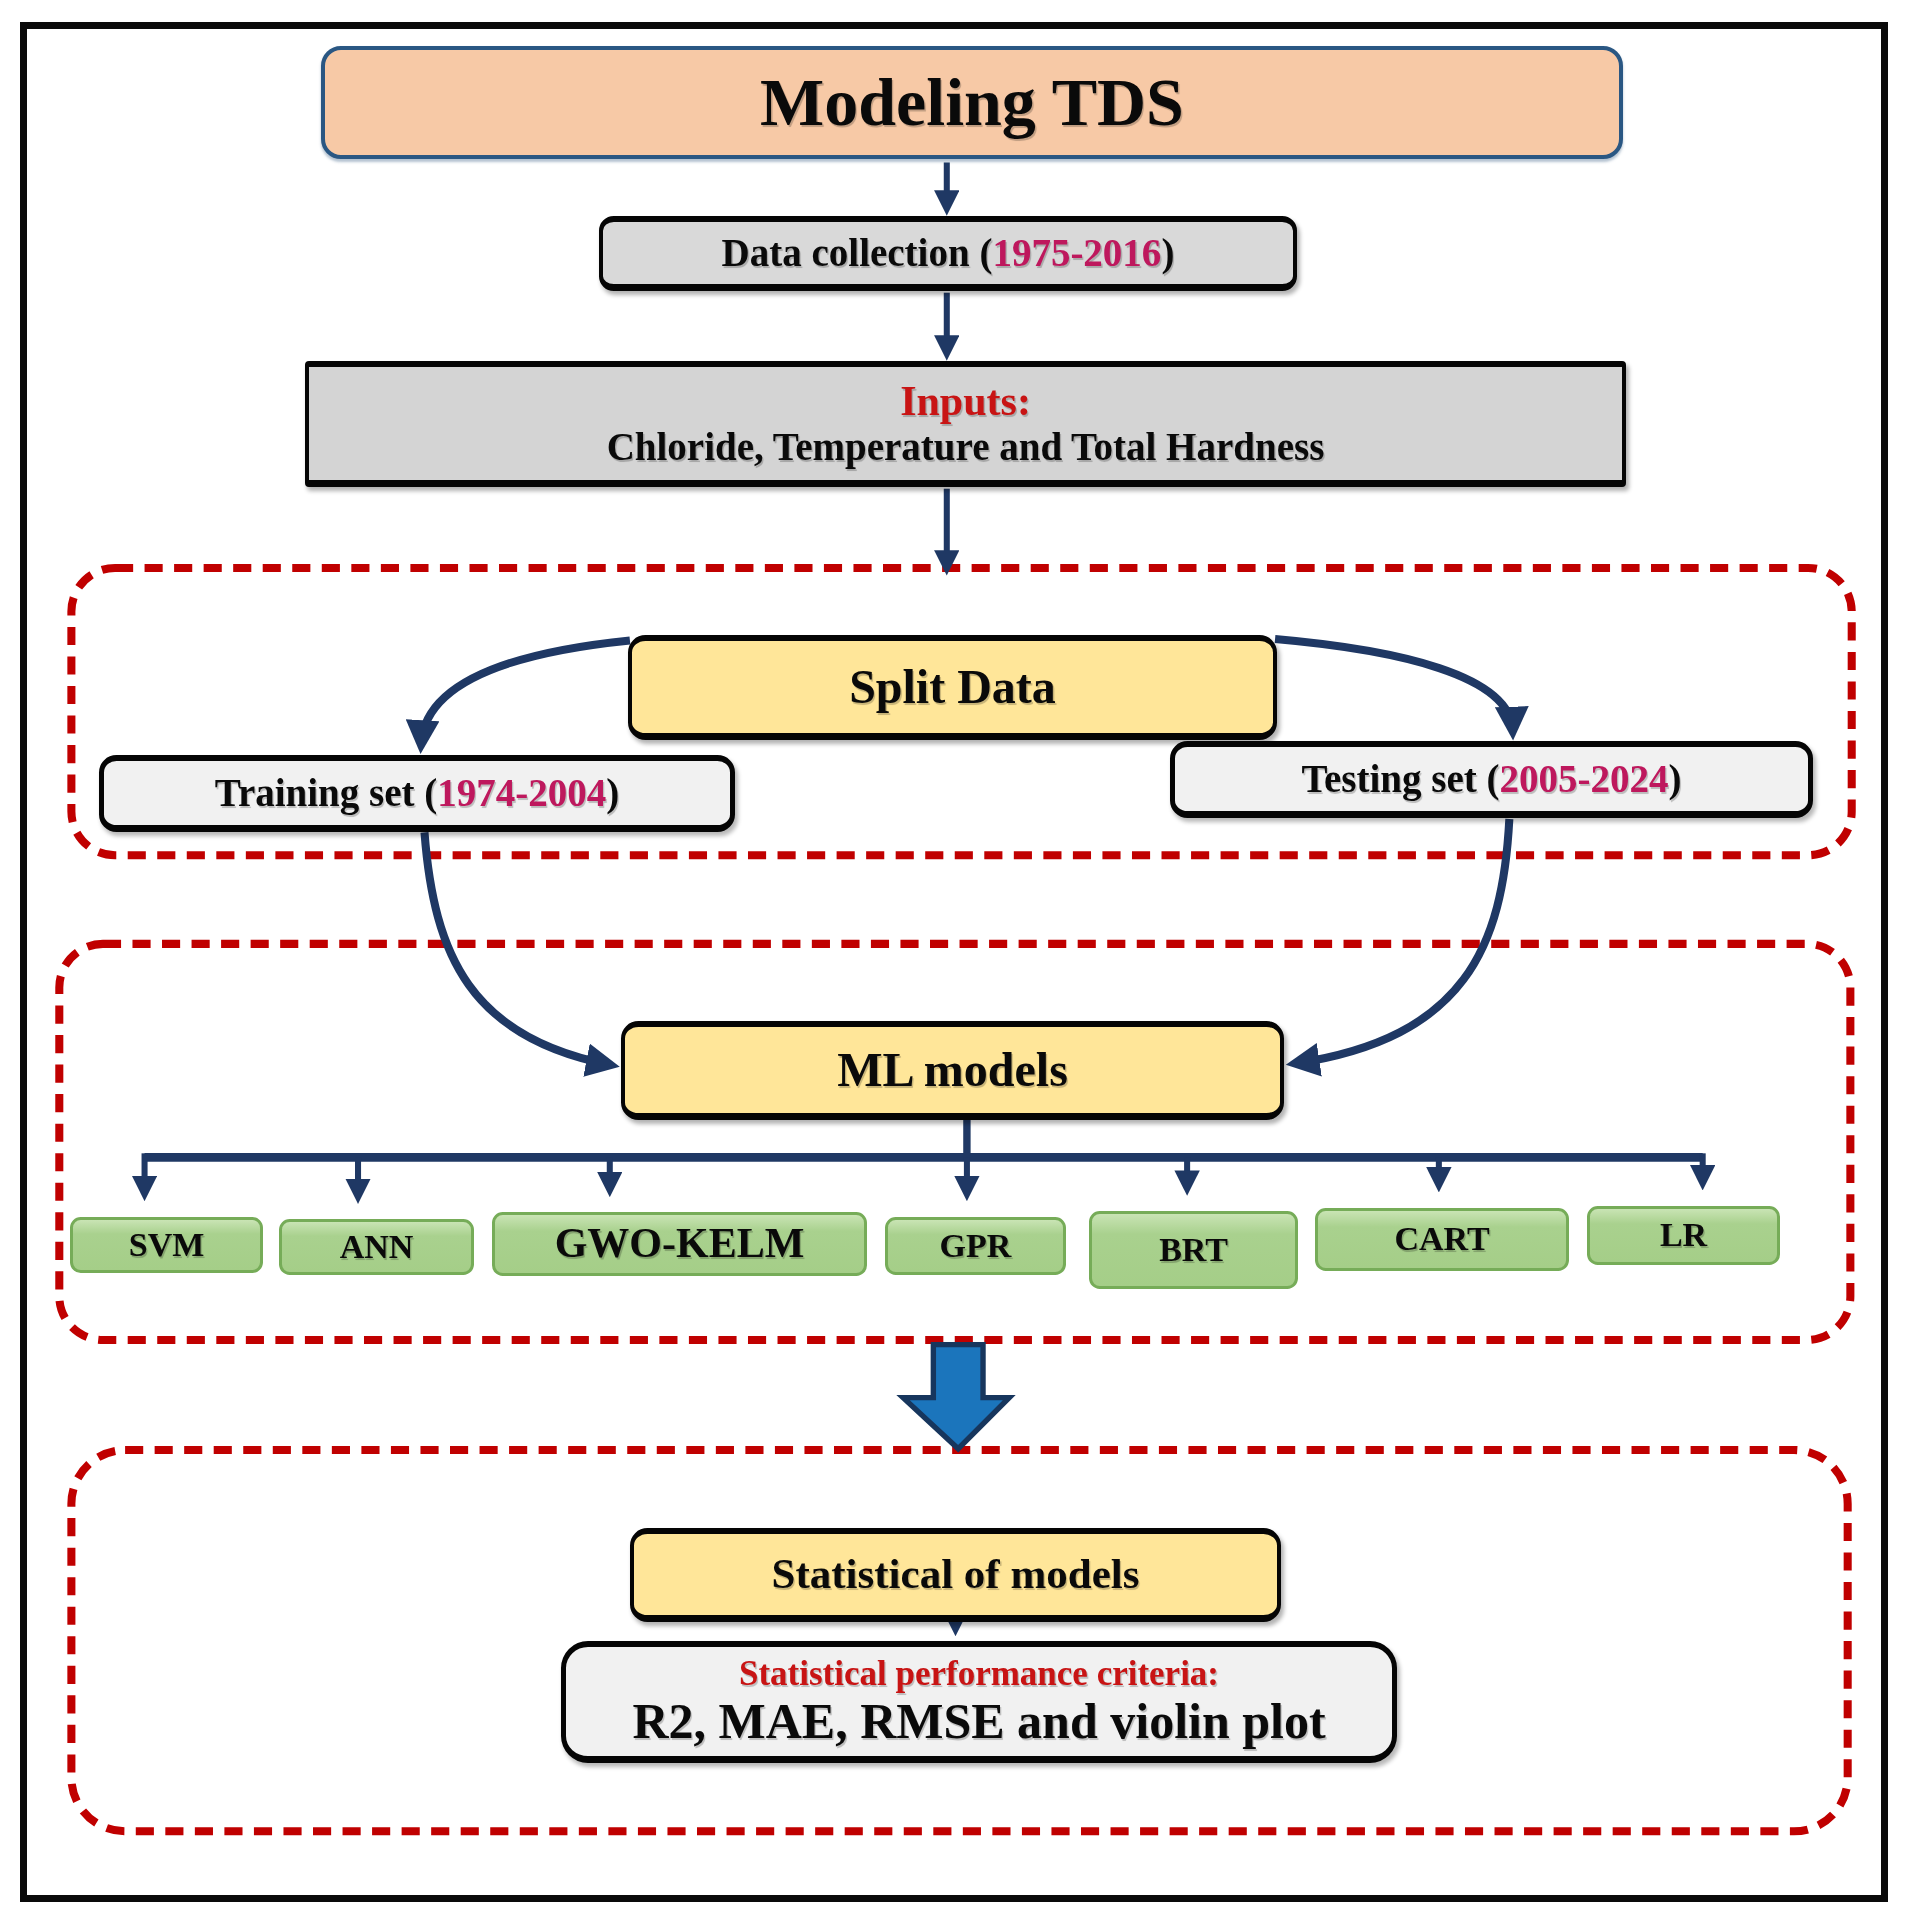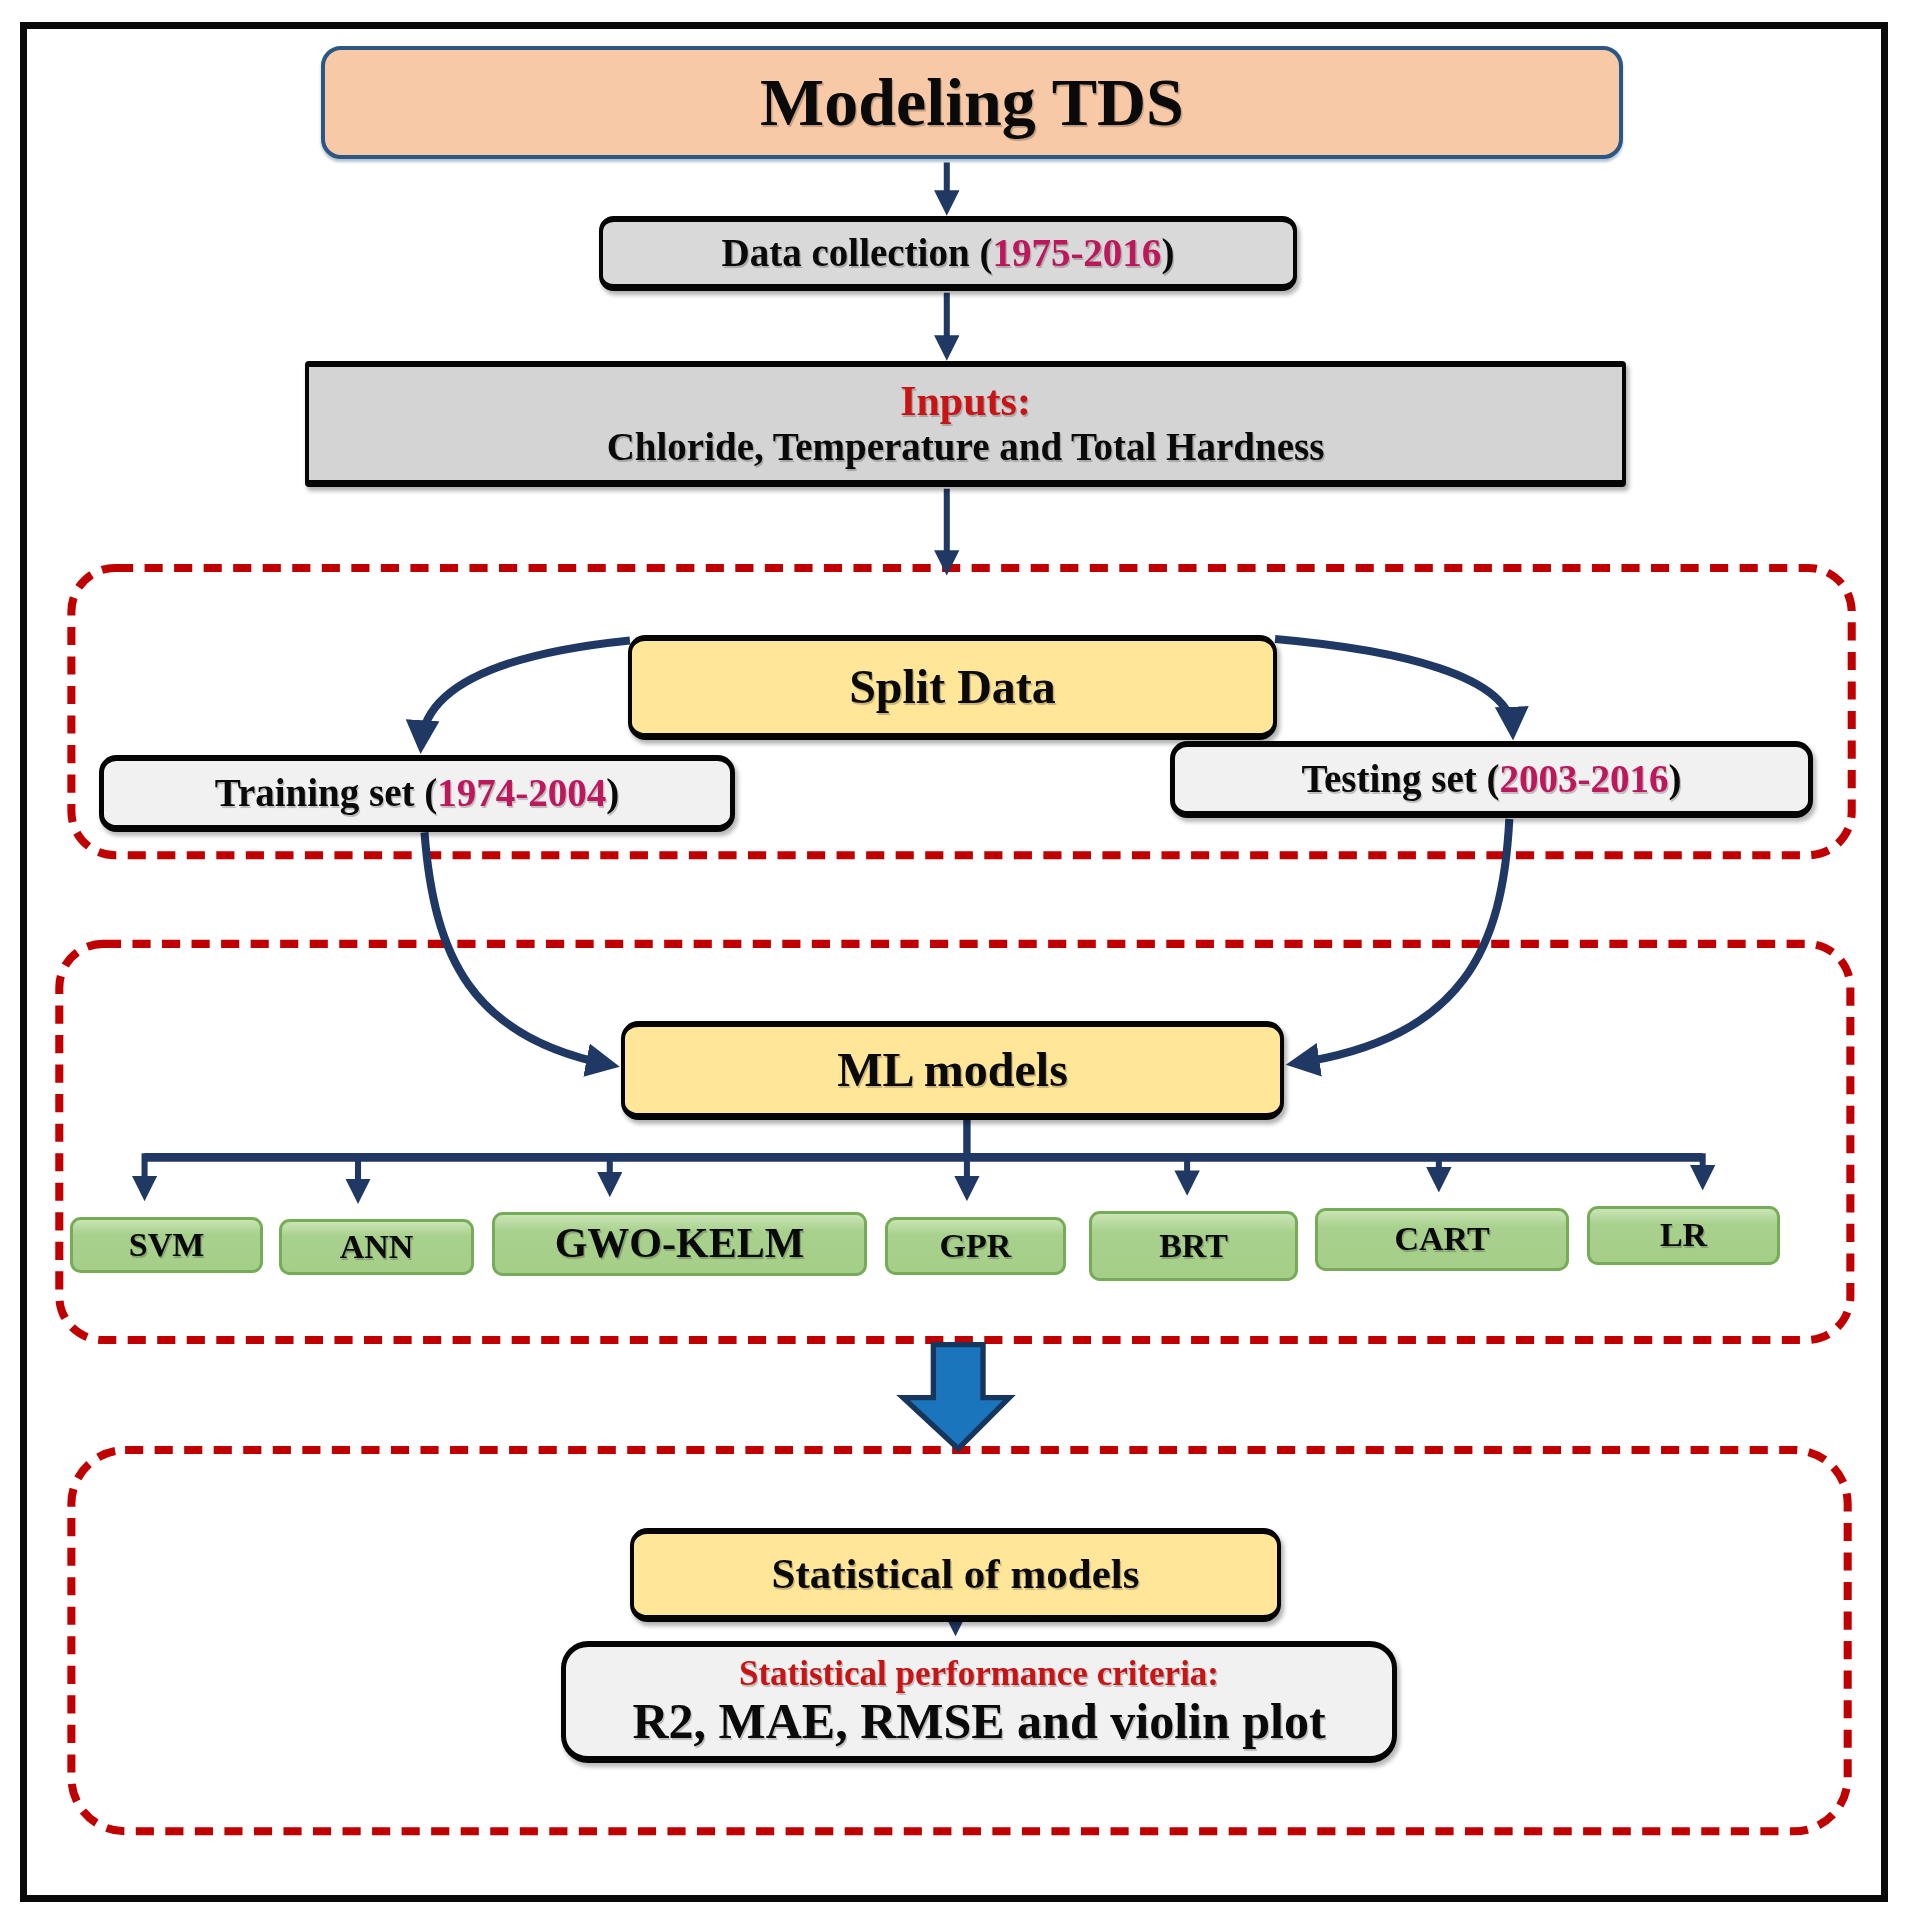--- a/index.html
+++ b/index.html
@@ -64,21 +64,21 @@
   .stat-box .body{font-size:50px;}
   .model{
     background:linear-gradient(180deg,#C9E4B4 0%,#A9D18E 28%,#A5CE88 100%);
     border:3.4px solid #76AC58;border-radius:10.7px;
     font-size:34px;
   }
   .m0{left:70px;top:1217px;width:193px;height:56px;}
   .m1{left:279px;top:1219px;width:195px;height:56px;}
   .m2{left:492px;top:1212px;width:375px;height:64px;font-size:42px;}
   .m3{left:885px;top:1217px;width:181px;height:58px;}
-  .m4{left:1089px;top:1211px;width:209px;height:70px;}
+  .m4{left:1089px;top:1211px;width:209px;height:78px;}
   .m5{left:1315px;top:1208px;width:254px;height:63px;}
   .m6{left:1587px;top:1206px;width:193px;height:59px;}
   .red{color:#be185d;}
   .red-heading{color:#C81414;}
 </style>
 </head>
 <body>
 
 <div class="stage">
 
@@ -135,21 +135,21 @@
 
   <div class="node yellow-box split-box">
     <span>Split Data</span>
   </div>
 
   <div class="node light-box training-box">
     <span><span>Training set (</span><span class="red">1974-2004</span><span>)</span></span>
   </div>
 
   <div class="node light-box testing-box">
-    <span><span>Testing set (</span><span class="red">2003-2016</span><span>)</span></span>
+    <span><span>Testing set (</span><span class="red">2005-2024</span><span>)</span></span>
   </div>
 
   <div class="node yellow-box ml-box">
     <span>ML models</span>
   </div>
 
   <div class="node model m0">
     <span>SVM</span>
   </div>
   <div class="node model m1">

